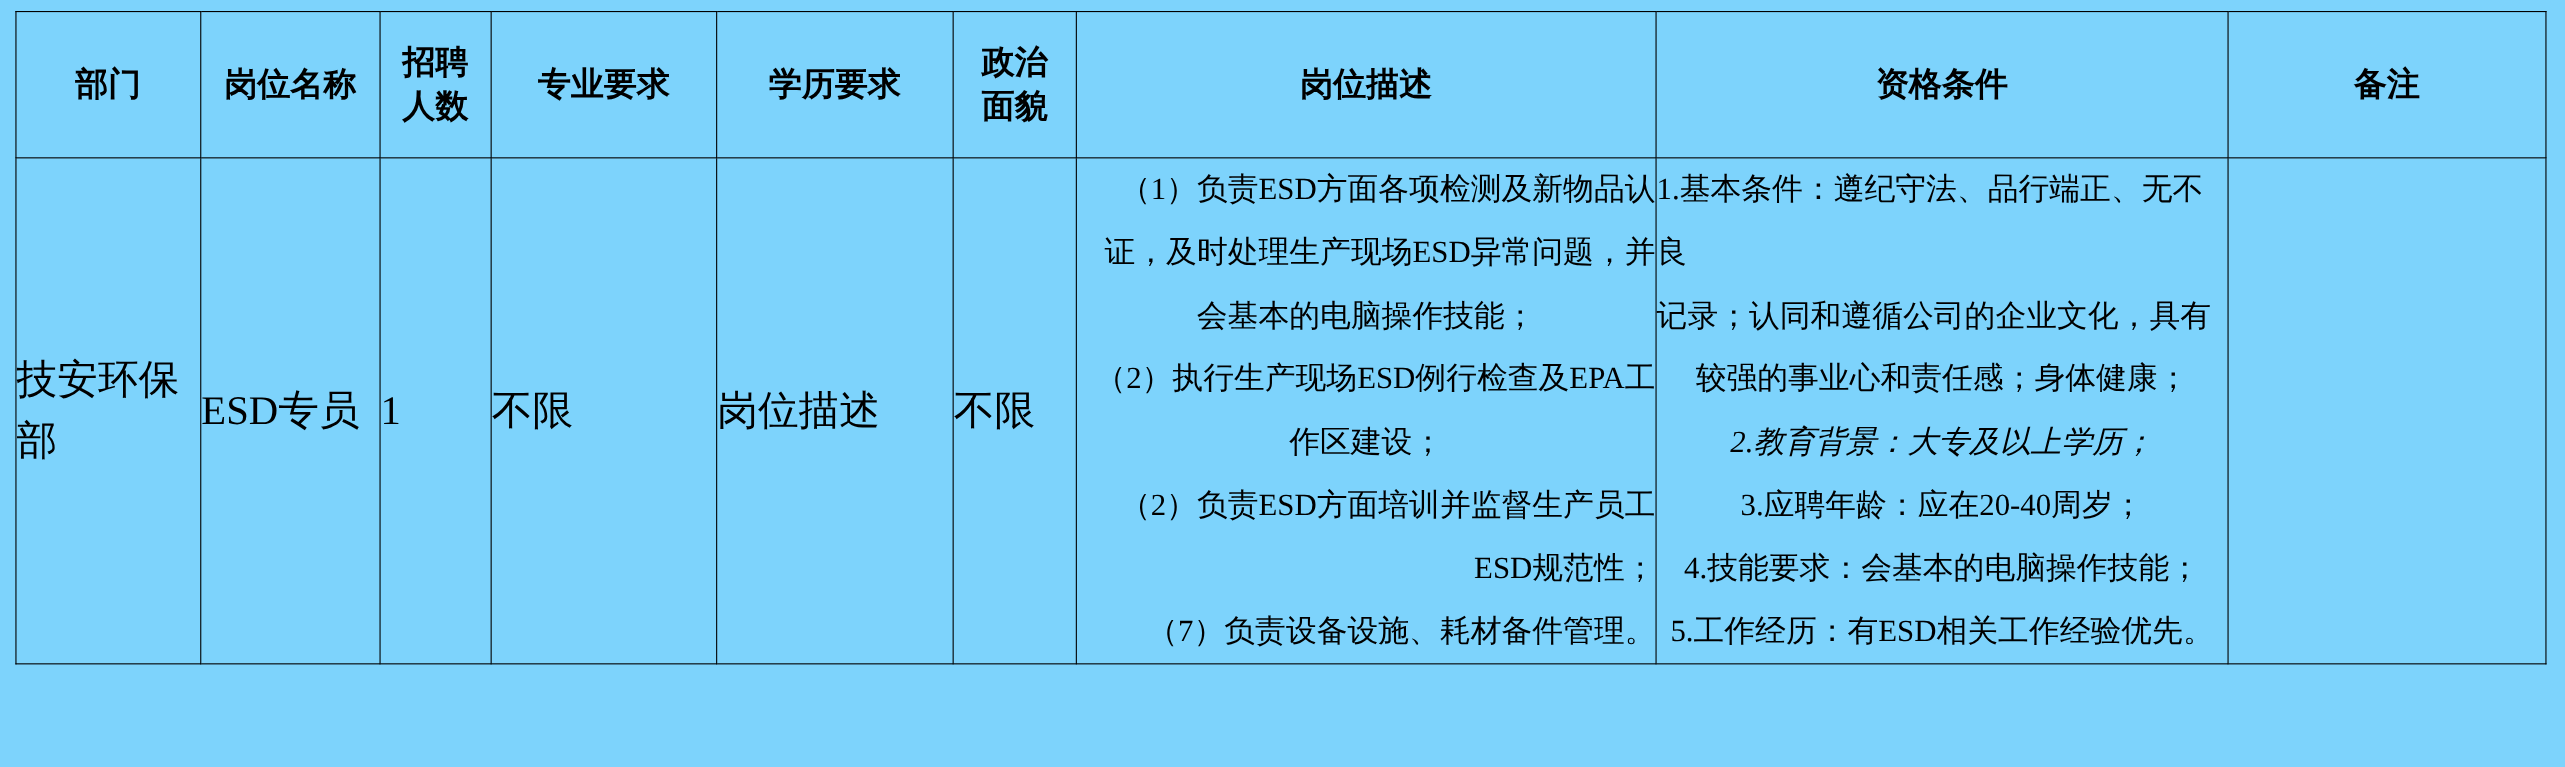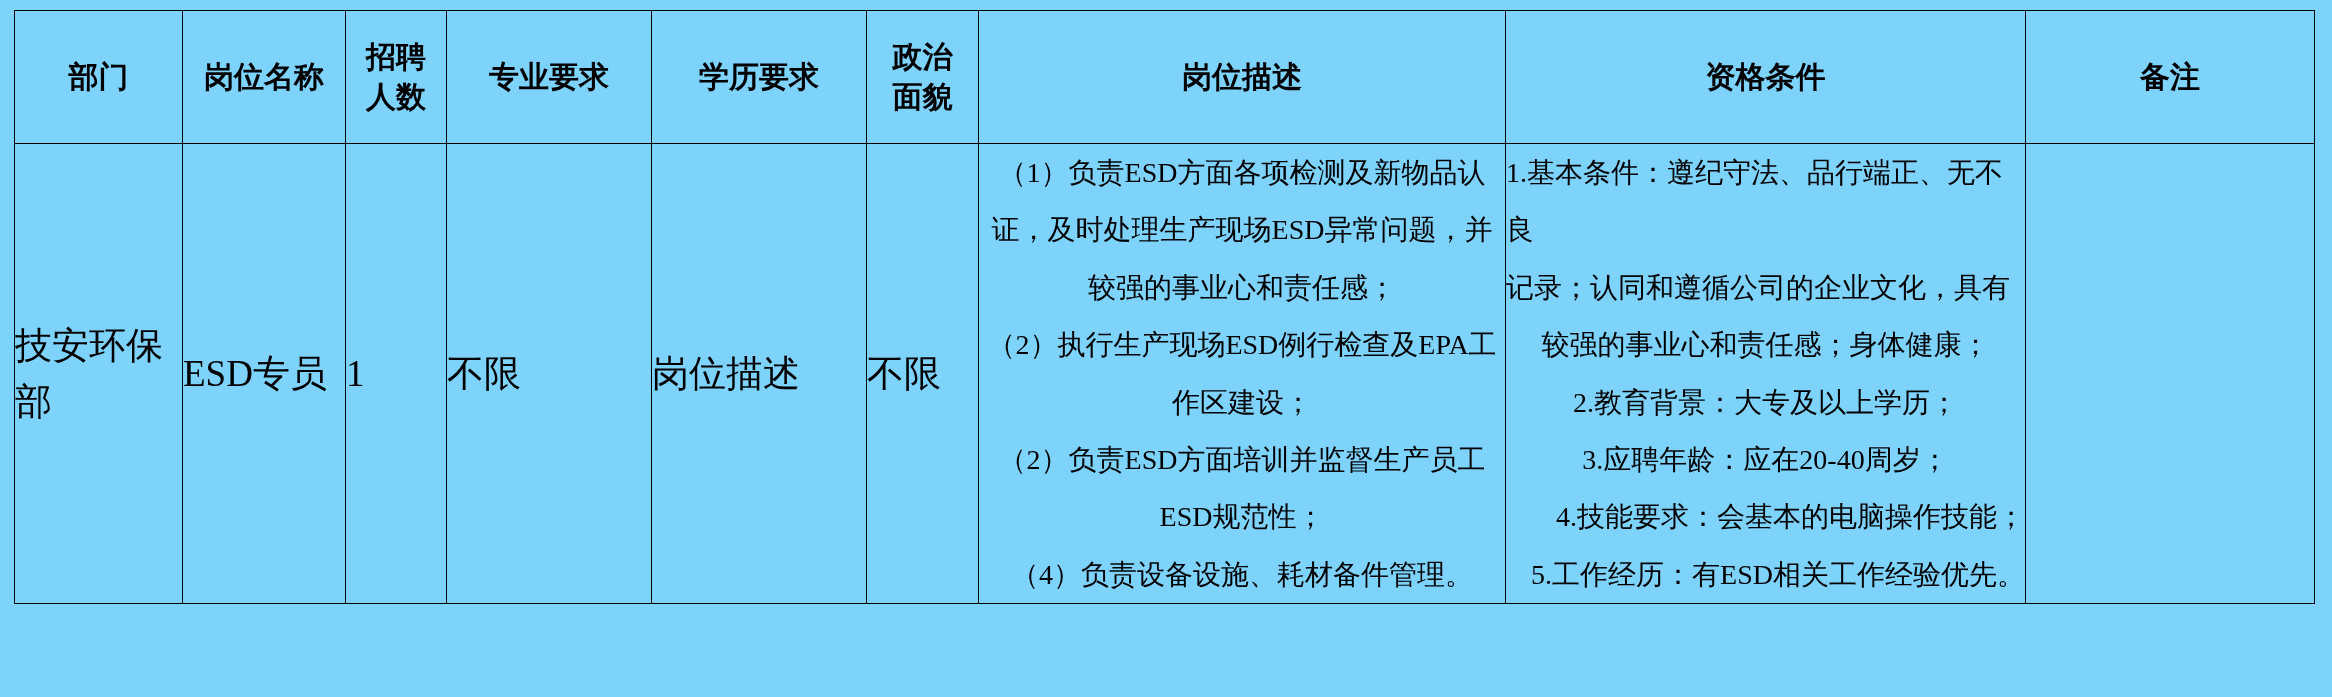--- a/index.html
+++ b/index.html
@@ -63,28 +63,28 @@
   .c-dept   { width: 168px; }
   .c-post   { width: 163px; }
   .c-num    { width: 101px; }
   .c-major  { width: 205px; }
   .c-edu    { width: 215px; }
   .c-pol    { width: 112px; }
   .c-desc   { width: 527px; }
   .c-qual   { width: 520px; }
   .c-remark { width: 289px; }
 
-  .desc-cell .line.l1 { text-align: center; }
+  .desc-cell .line.l1 { text-align: right; }
   .desc-cell .line.l-center { text-align: center; }
 
   .qual-cell .line.q-c1 { text-align: left; }
   .qual-cell .line.q-c2 { text-align: center; font-family: Liberation Serif, serif; }
-  .qual-cell .line.q-c3 { text-align: center; }
+  .qual-cell .line.q-c3 { text-align: center; font-style: italic; }
   .qual-cell .line.q-c4 { text-align: center; }
-  .qual-cell .line.q-c5 { text-align: right; }
+  .qual-cell .line.q-c5 { text-align: center; }
 </style>
 </head>
 <body>
 
 <div class="page">
   <table class="job-table">
     <colgroup>
       <col class="c-dept">
       <col class="c-post">
       <col class="c-num">
@@ -132,26 +132,26 @@
       <tr>
         <td>技安环保部</td>
         <td>ESD专员</td>
         <td>1</td>
         <td>不限</td>
         <td>岗位描述</td>
         <td>不限</td>
         <td class="desc-cell">
           <span class="line l1">（1）负责ESD方面各项检测及新物品认</span>
           <span class="line l1">证，及时处理生产现场ESD异常问题，并</span>
-          <span class="line l-center">较强的事业心和责任感；</span>
+          <span class="line l-center">会基本的电脑操作技能；</span>
           <span class="line l1">（2）执行生产现场ESD例行检查及EPA工</span>
           <span class="line l-center">作区建设；</span>
           <span class="line l1">（2）负责ESD方面培训并监督生产员工</span>
           <span class="line l1">ESD规范性；</span>
-          <span class="line l1">（4）负责设备设施、耗材备件管理。</span>
+          <span class="line l1">（7）负责设备设施、耗材备件管理。</span>
         </td>
         <td class="qual-cell">
           <span class="line q-c1">1.基本条件：遵纪守法、品行端正、无不良</span>
           <span class="line q-c1">记录；认同和遵循公司的企业文化，具有</span>
           <span class="line q-c2">较强的事业心和责任感；身体健康；</span>
           <span class="line q-c3">2.教育背景：大专及以上学历；</span>
           <span class="line q-c4">3.应聘年龄：应在20-40周岁；</span>
           <span class="line q-c5">4.技能要求：会基本的电脑操作技能；</span>
           <span class="line q-c5">5.工作经历：有ESD相关工作经验优先。</span>
         </td>

